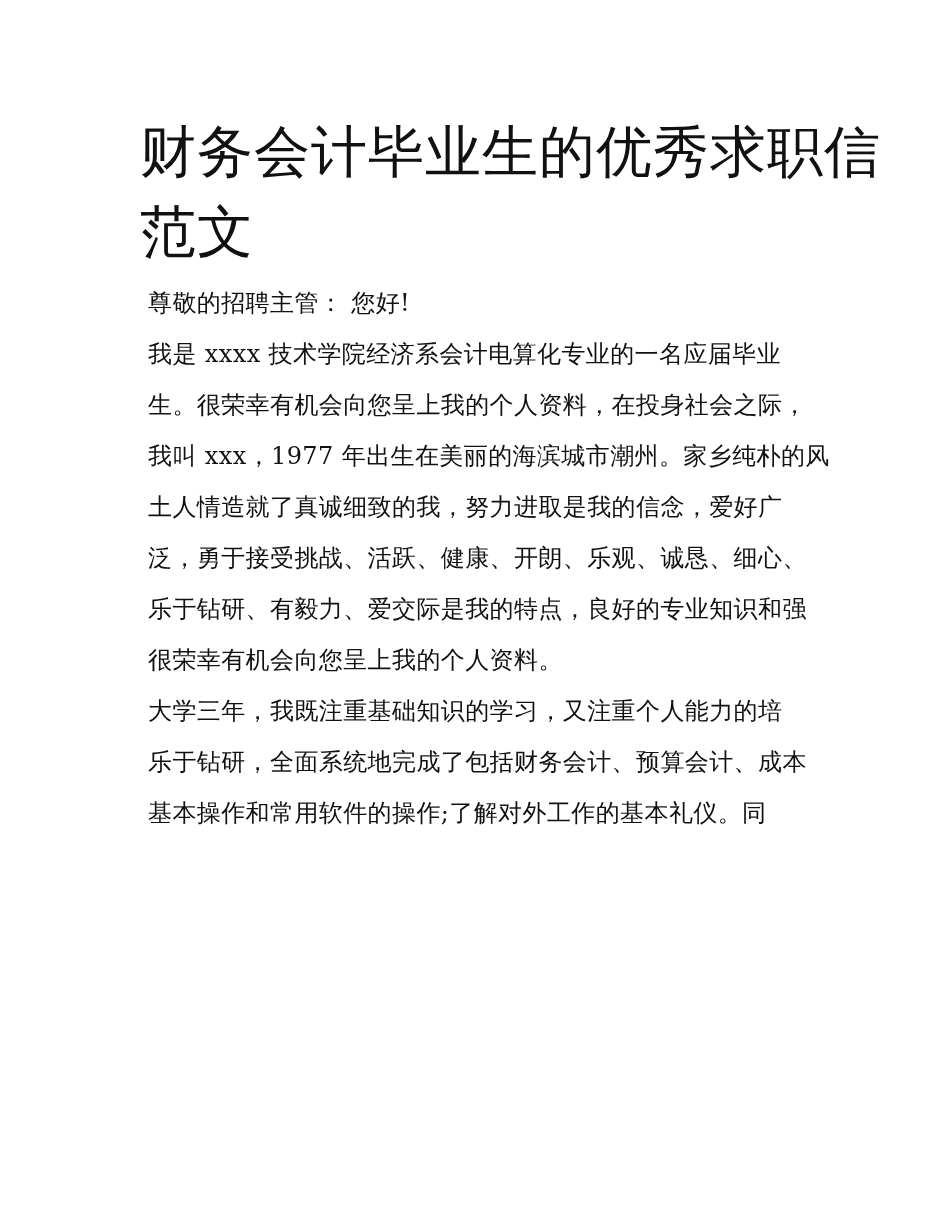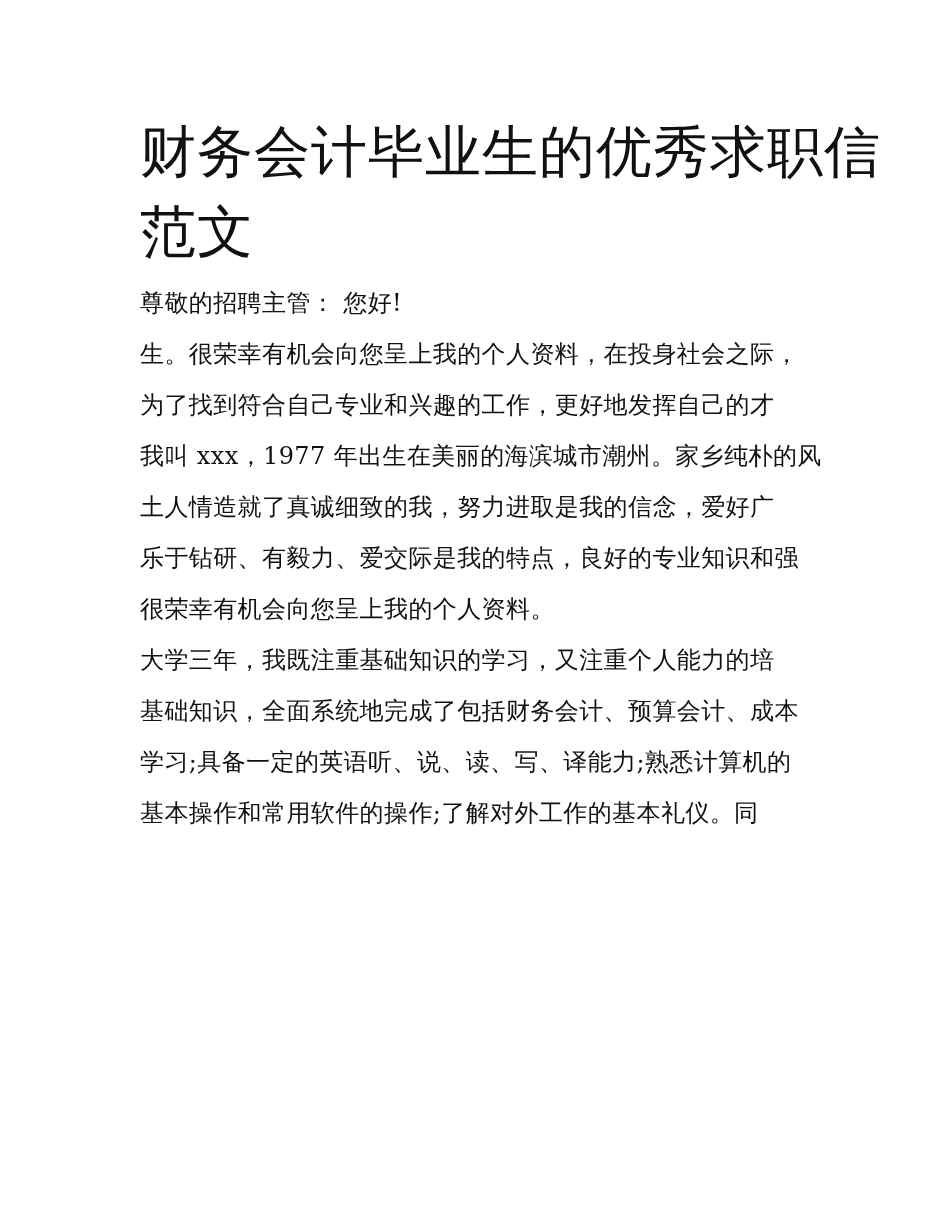--- a/index.html
+++ b/index.html
@@ -29,21 +29,21 @@
       margin: 0;
       font-weight: normal;
       font-size: 56px;
       line-height: 80px;
       letter-spacing: 1px;
       white-space: nowrap;
     }
     .title .tline { display: block; height: 80px; }
     .body {
       position: absolute;
-      left: 0;
+      left: 8px;
       top: 278px;
       width: 690px;
     }
     .line {
       display: block;
       height: 51px;
       line-height: 51px;
       font-size: 24px;
       white-space: nowrap;
       letter-spacing: 0.4px;
@@ -58,31 +58,31 @@
     <span class="tline">财务会计毕业生的优秀求职信</span>
     <span class="tline">范文</span>
   </h1>
 
   <div class="body">
     <p class="para">
       <span class="line">尊敬的招聘主管： 您好!</span>
     </p>
 
     <p class="para">
+      <span class="line">我是 xxxx 技术学院经济系会计电算化专业的一名应届毕业</span>
       <span class="line">生。很荣幸有机会向您呈上我的个人资料，在投身社会之际，</span>
-      <span class="line">为了找到符合自己专业和兴趣的工作，更好地发挥自己的才</span>
     </p>
 
     <p class="para">
       <span class="line">我叫 xxx，1977 年出生在美丽的海滨城市潮州。家乡纯朴的风</span>
       <span class="line">土人情造就了真诚细致的我，努力进取是我的信念，爱好广</span>
+      <span class="line">泛，勇于接受挑战、活跃、健康、开朗、乐观、诚恳、细心、</span>
       <span class="line">乐于钻研、有毅力、爱交际是我的特点，良好的专业知识和强</span>
       <span class="line">很荣幸有机会向您呈上我的个人资料。</span>
     </p>
 
     <p class="para">
       <span class="line">大学三年，我既注重基础知识的学习，又注重个人能力的培</span>
-      <span class="line">基础知识，全面系统地完成了包括财务会计、预算会计、成本</span>
-      <span class="line">学习;具备一定的英语听、说、读、写、译能力;熟悉计算机的</span>
+      <span class="line">乐于钻研，全面系统地完成了包括财务会计、预算会计、成本</span>
       <span class="line">基本操作和常用软件的操作;了解对外工作的基本礼仪。同</span>
     </p>
   </div>
 </div>
 
 </body></html>

